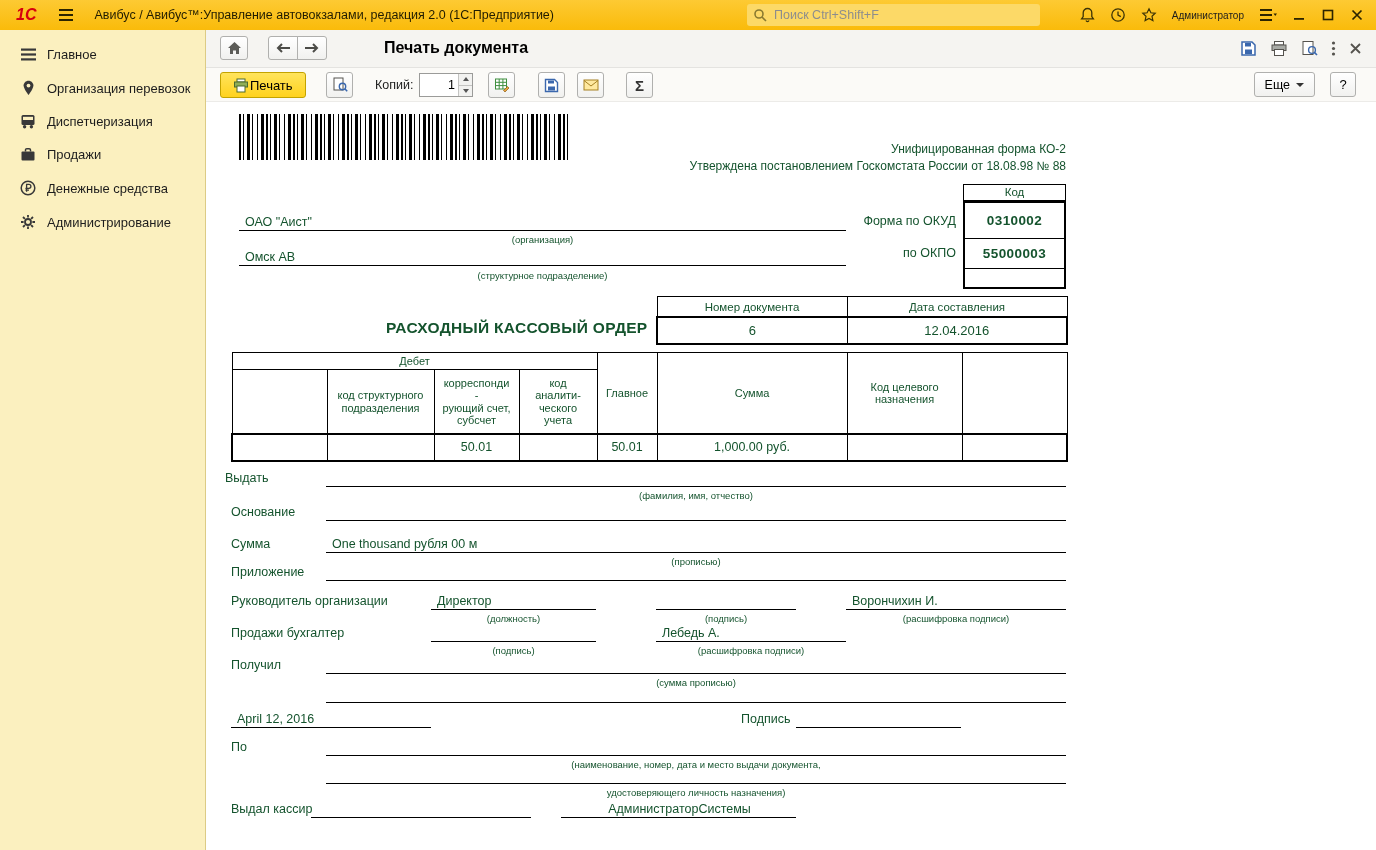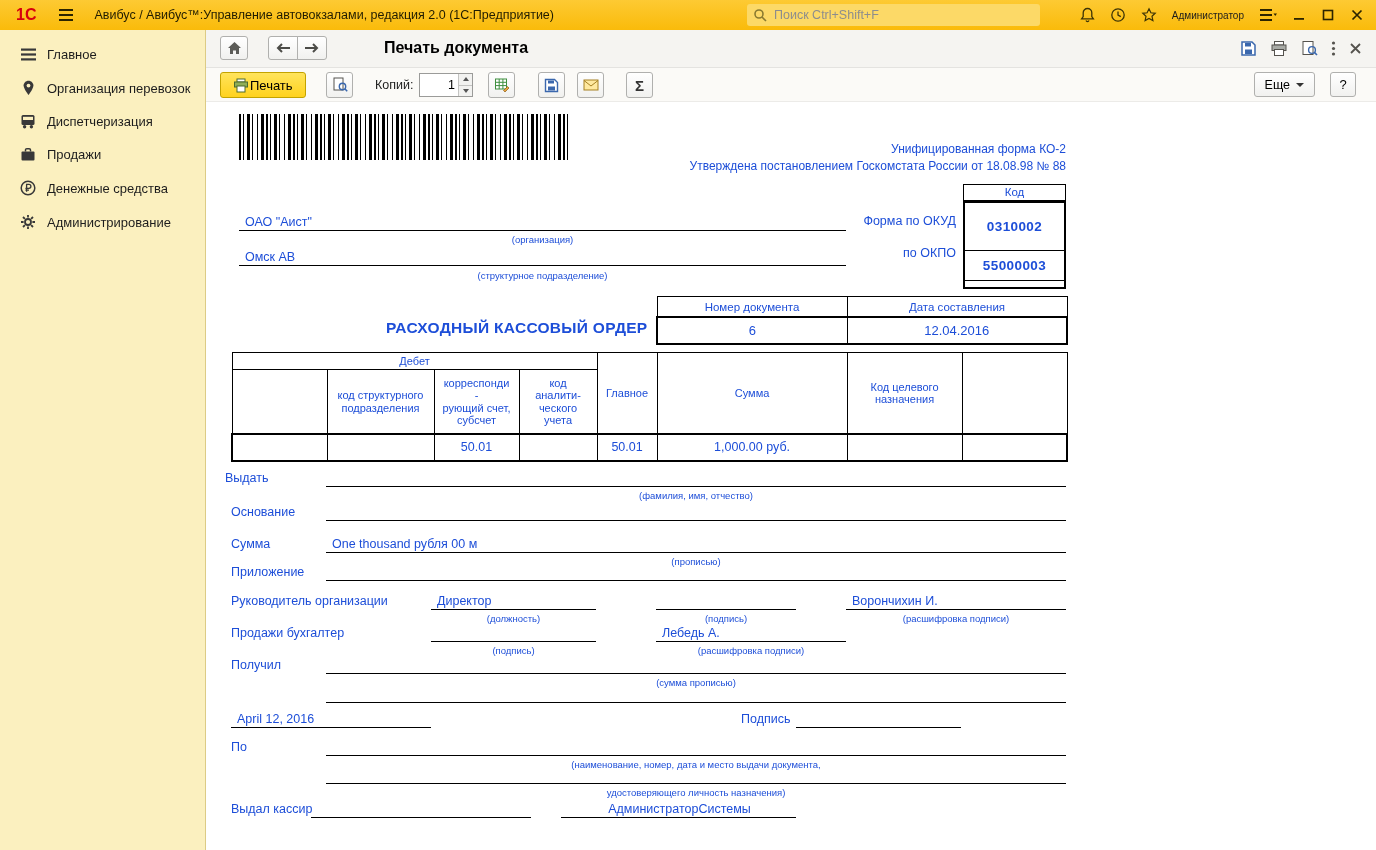--- a/index.html
+++ b/index.html
@@ -2,21 +2,21 @@
 <html><head>
 <meta charset="utf-8">
 <style>
   html,body{margin:0;padding:0;}
   body{width:1376px;height:850px;position:relative;overflow:hidden;background:#fff;
        font-family:"Liberation Sans", sans-serif;color:#1c1c1c;}
 
   
   .titlebar{position:absolute;left:0;top:0;width:1376px;height:30px;
     background:linear-gradient(#FDCA33,#FABB0A);display:flex;align-items:center;}
-  .logo{font-weight:bold;font-size:16px;color:#D6000F;margin-left:16px;}
+  .logo{font-weight:bold;font-style:italic;font-size:16px;color:#D6000F;margin-left:16px;}
   .tb-burger{margin-left:22px;cursor:pointer;display:flex;}
   .app-title{margin-left:20px;font-size:12.5px;color:#201c00;white-space:nowrap;}
   .search{position:absolute;left:747px;top:4px;width:293px;height:22px;background:#FCD967;
     border-radius:3px;display:flex;align-items:center;padding:0 6px;box-sizing:border-box;}
   .search input{border:none;background:transparent;outline:none;font-family:inherit;
     font-size:12.5px;color:#4a3c00;width:250px;margin-left:5px;}
   .search input::placeholder{color:#8d8d8d;}
   .t-right{position:absolute;right:12px;top:0;height:30px;display:flex;align-items:center;gap:15px;}
   .t-right .user{font-size:10px;cursor:pointer;}
   .tico{display:flex;cursor:pointer;}
@@ -52,35 +52,35 @@
   .tri-up{width:0;height:0;border-left:3.5px solid transparent;border-right:3.5px solid transparent;border-bottom:4.5px solid #555;}
   .tri-dn{width:0;height:0;border-left:3.5px solid transparent;border-right:3.5px solid transparent;border-top:4.5px solid #555;}
   .t2right{position:absolute;right:20px;top:4px;display:flex;gap:15px;align-items:center;}
   .btn-more{height:25px;padding:0 10px;display:flex;align-items:center;gap:6px;border:1px solid #B0B0AE;
     border-radius:3px;background:linear-gradient(#FFFFFF,#F1F1EF);font-size:12.5px;cursor:pointer;font-family:inherit;}
   .caret{width:0;height:0;border-left:4px solid transparent;border-right:4px solid transparent;border-top:4.5px solid #333;}
   .btn-help{width:26px;height:25px;display:flex;align-items:center;justify-content:center;border:1px solid #B0B0AE;
     border-radius:3px;background:linear-gradient(#FFFFFF,#F1F1EF);font-size:13px;cursor:pointer;font-family:inherit;}
 
   
-  .doc{position:absolute;inset:0;font-size:12.5px;color:#1d4ed8;}
+  .doc{position:absolute;inset:0;font-size:12.5px;color:#14532d;}
   .barcode{position:absolute;left:33px;top:84px;width:332px;height:46px;background:
     repeating-linear-gradient(90deg,
       #000 0px,#000 2px,#fff 2px,#fff 4px,
       #000 4px,#000 5px,#fff 5px,#fff 8px,
       #000 8px,#000 11px,#fff 11px,#fff 13px,
       #000 13px,#000 14px,#fff 14px,#fff 18px,
       #000 18px,#000 19px,#fff 19px,#fff 22px,
       #000 22px,#000 25px,#fff 25px,#fff 27px);}
   .form-note{position:absolute;left:460px;top:111px;width:400px;text-align:right;font-size:12px;line-height:16.5px;}
   .code-head{position:absolute;left:757px;top:154px;width:103px;height:17px;border:1px solid #000;
     box-sizing:border-box;font-size:11.5px;text-align:center;line-height:15px;}
   .codes-box{position:absolute;left:757px;top:171px;width:103px;height:88px;border:2px solid #000;box-sizing:border-box;}
   .crow{display:flex;align-items:center;justify-content:center;font-weight:bold;font-size:13.5px;letter-spacing:.4px;}
-  .crow1{height:48px;border-bottom:1px solid #000;box-sizing:border-box;}
+  .crow1{height:36px;border-bottom:1px solid #000;box-sizing:border-box;}
   .crow2{height:30px;border-bottom:1px solid #000;box-sizing:border-box;}
   .rlabel{position:absolute;left:560px;width:190px;text-align:right;font-size:12.5px;white-space:nowrap;}
   .dline{position:absolute;height:17px;border-bottom:1px solid #000;box-sizing:border-box;
     display:flex;align-items:flex-end;padding:0 4px 1px 6px;font-size:12.5px;white-space:nowrap;}
   .dlabel{position:absolute;font-size:12.5px;white-space:nowrap;}
   .dcap{position:absolute;font-size:9.5px;text-align:center;white-space:nowrap;}
   .doc-title{position:absolute;left:180px;top:289px;font-size:15.5px;font-weight:bold;letter-spacing:.3px;}
 
   table.dtab{border-collapse:collapse;table-layout:fixed;position:absolute;}
   table.dtab td{border:1px solid #000;text-align:center;vertical-align:middle;padding:1px 2px;overflow:hidden;}

